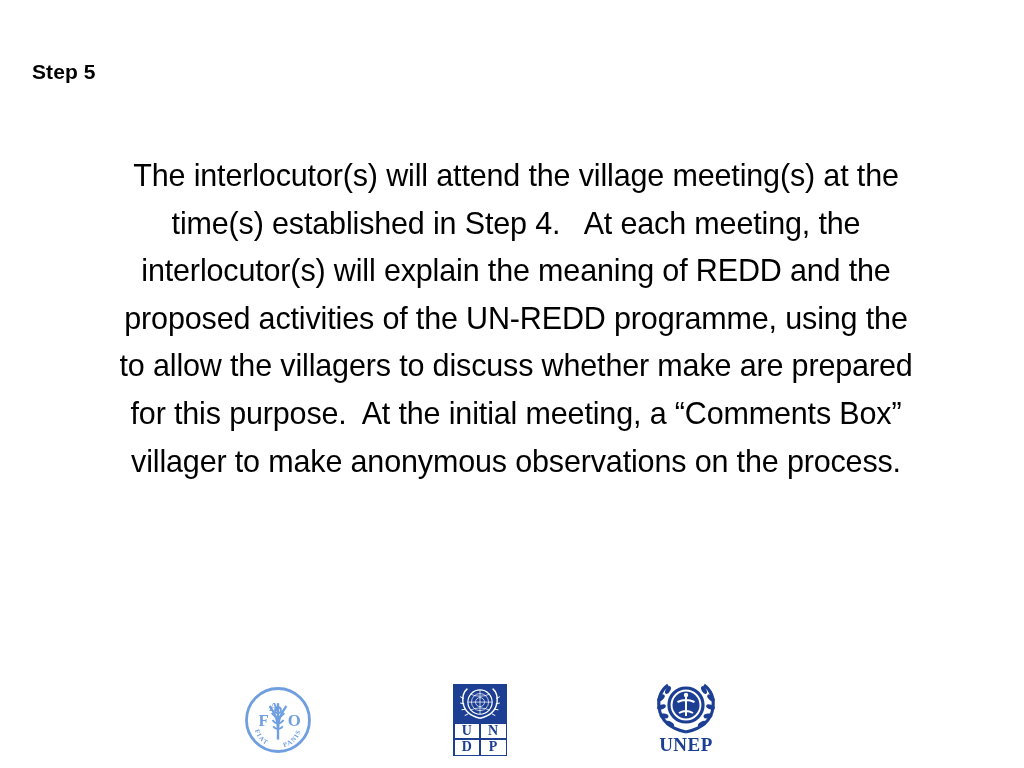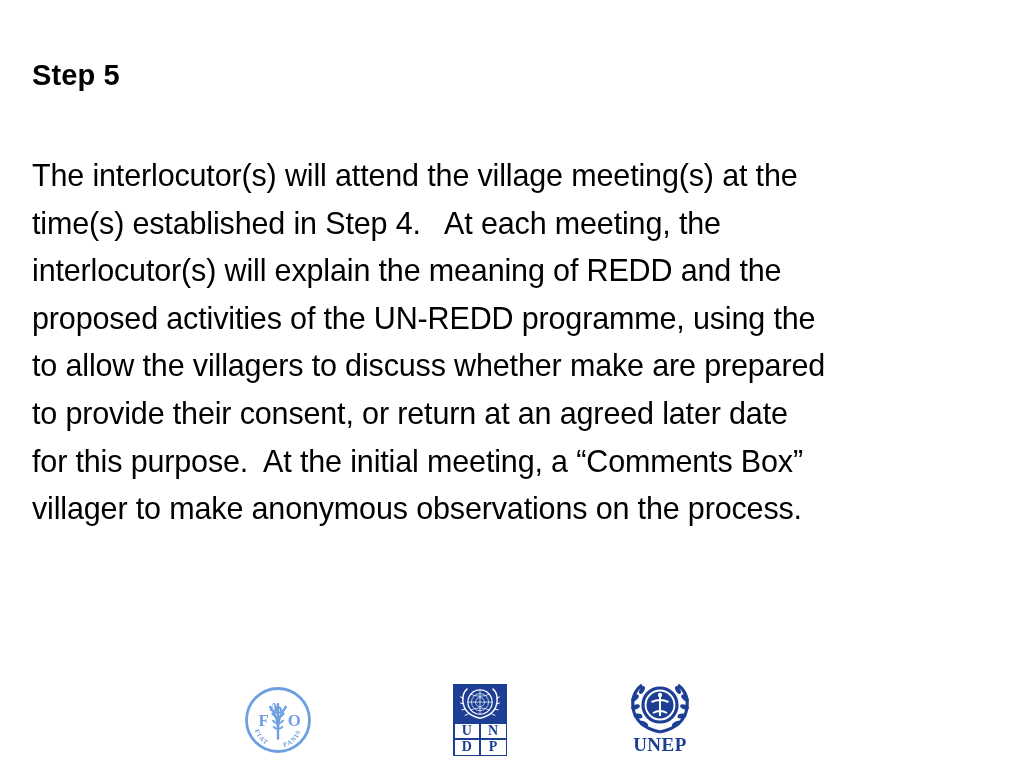--- a/index.html
+++ b/index.html
@@ -22,41 +22,42 @@
     top: 0;
     width: 1024px;
     height: 768px;
     background: #ffffff;
   }
 
   #slide-title {
     position: absolute;
     left: 32px;
     top: 60px;
-    font-size: 29px;
+    font-size: 21px;
     font-weight: bold;
     letter-spacing: 0.1px;
     line-height: 1.1;
     color: #000000;
     white-space: pre;
   }
 
   #slide-body {
     position: absolute;
     left: 32px;
     top: 152px;
     width: 968px;
     font-size: 30.5px;
     line-height: 47.6px;
     color: #000000;
     letter-spacing: -0.15px;
   }
   #slide-body .body-line {
     display: block;
     white-space: pre;
+    text-align: center;
   }
 
   
   #logo-strip {
     position: absolute;
     left: 0;
     top: 676px;
     width: 1024px;
     height: 86px;
   }
@@ -104,21 +105,21 @@
     font-size: 14px;
     font-weight: bold;
     line-height: 1;
     display: flex;
     align-items: center;
     justify-content: center;
     font-family: "Liberation Serif", serif;
   }
 
   
-  #unep-logo { left: 620px; top: 4px; width: 80px; height: 78px; }
+  #unep-logo { left: 646px; top: 4px; width: 80px; height: 78px; }
   #unep-mark { display: block; width: 80px; height: 56px; }
   #unep-wordmark {
     display: block;
     text-align: center;
     font-family: "Liberation Serif", serif;
     font-size: 19px;
     font-weight: bold;
     color: #1c3f94;
     letter-spacing: 0.5px;
     line-height: 1;
@@ -131,21 +132,20 @@
 <div id="slide">
 
   <div id="slide-title">Step 5</div>
 
   <div id="slide-body">
     <span class="body-line">The interlocutor(s) will attend the village meeting(s) at the</span>
     <span class="body-line">time(s) established in Step 4.   At each meeting, the</span>
     <span class="body-line">interlocutor(s) will explain the meaning of REDD and the</span>
     <span class="body-line">proposed activities of the UN-REDD programme, using the</span>
     <span class="body-line">to allow the villagers to discuss whether make are prepared</span>
-    <span class="body-line">to provide their consent, or return at an agreed later date</span>
     <span class="body-line">for this purpose.  At the initial meeting, a “Comments Box”</span>
     <span class="body-line">villager to make anonymous observations on the process.</span>
   </div>
 
   <div id="logo-strip">
 
     <div class="logo-slot" id="fao-logo">
       <svg viewBox="0 0 100 100" width="70" height="70" aria-hidden="true">
         <circle cx="50" cy="50" r="45" fill="none" stroke="#6f9fe0" stroke-width="4"></circle>
 

